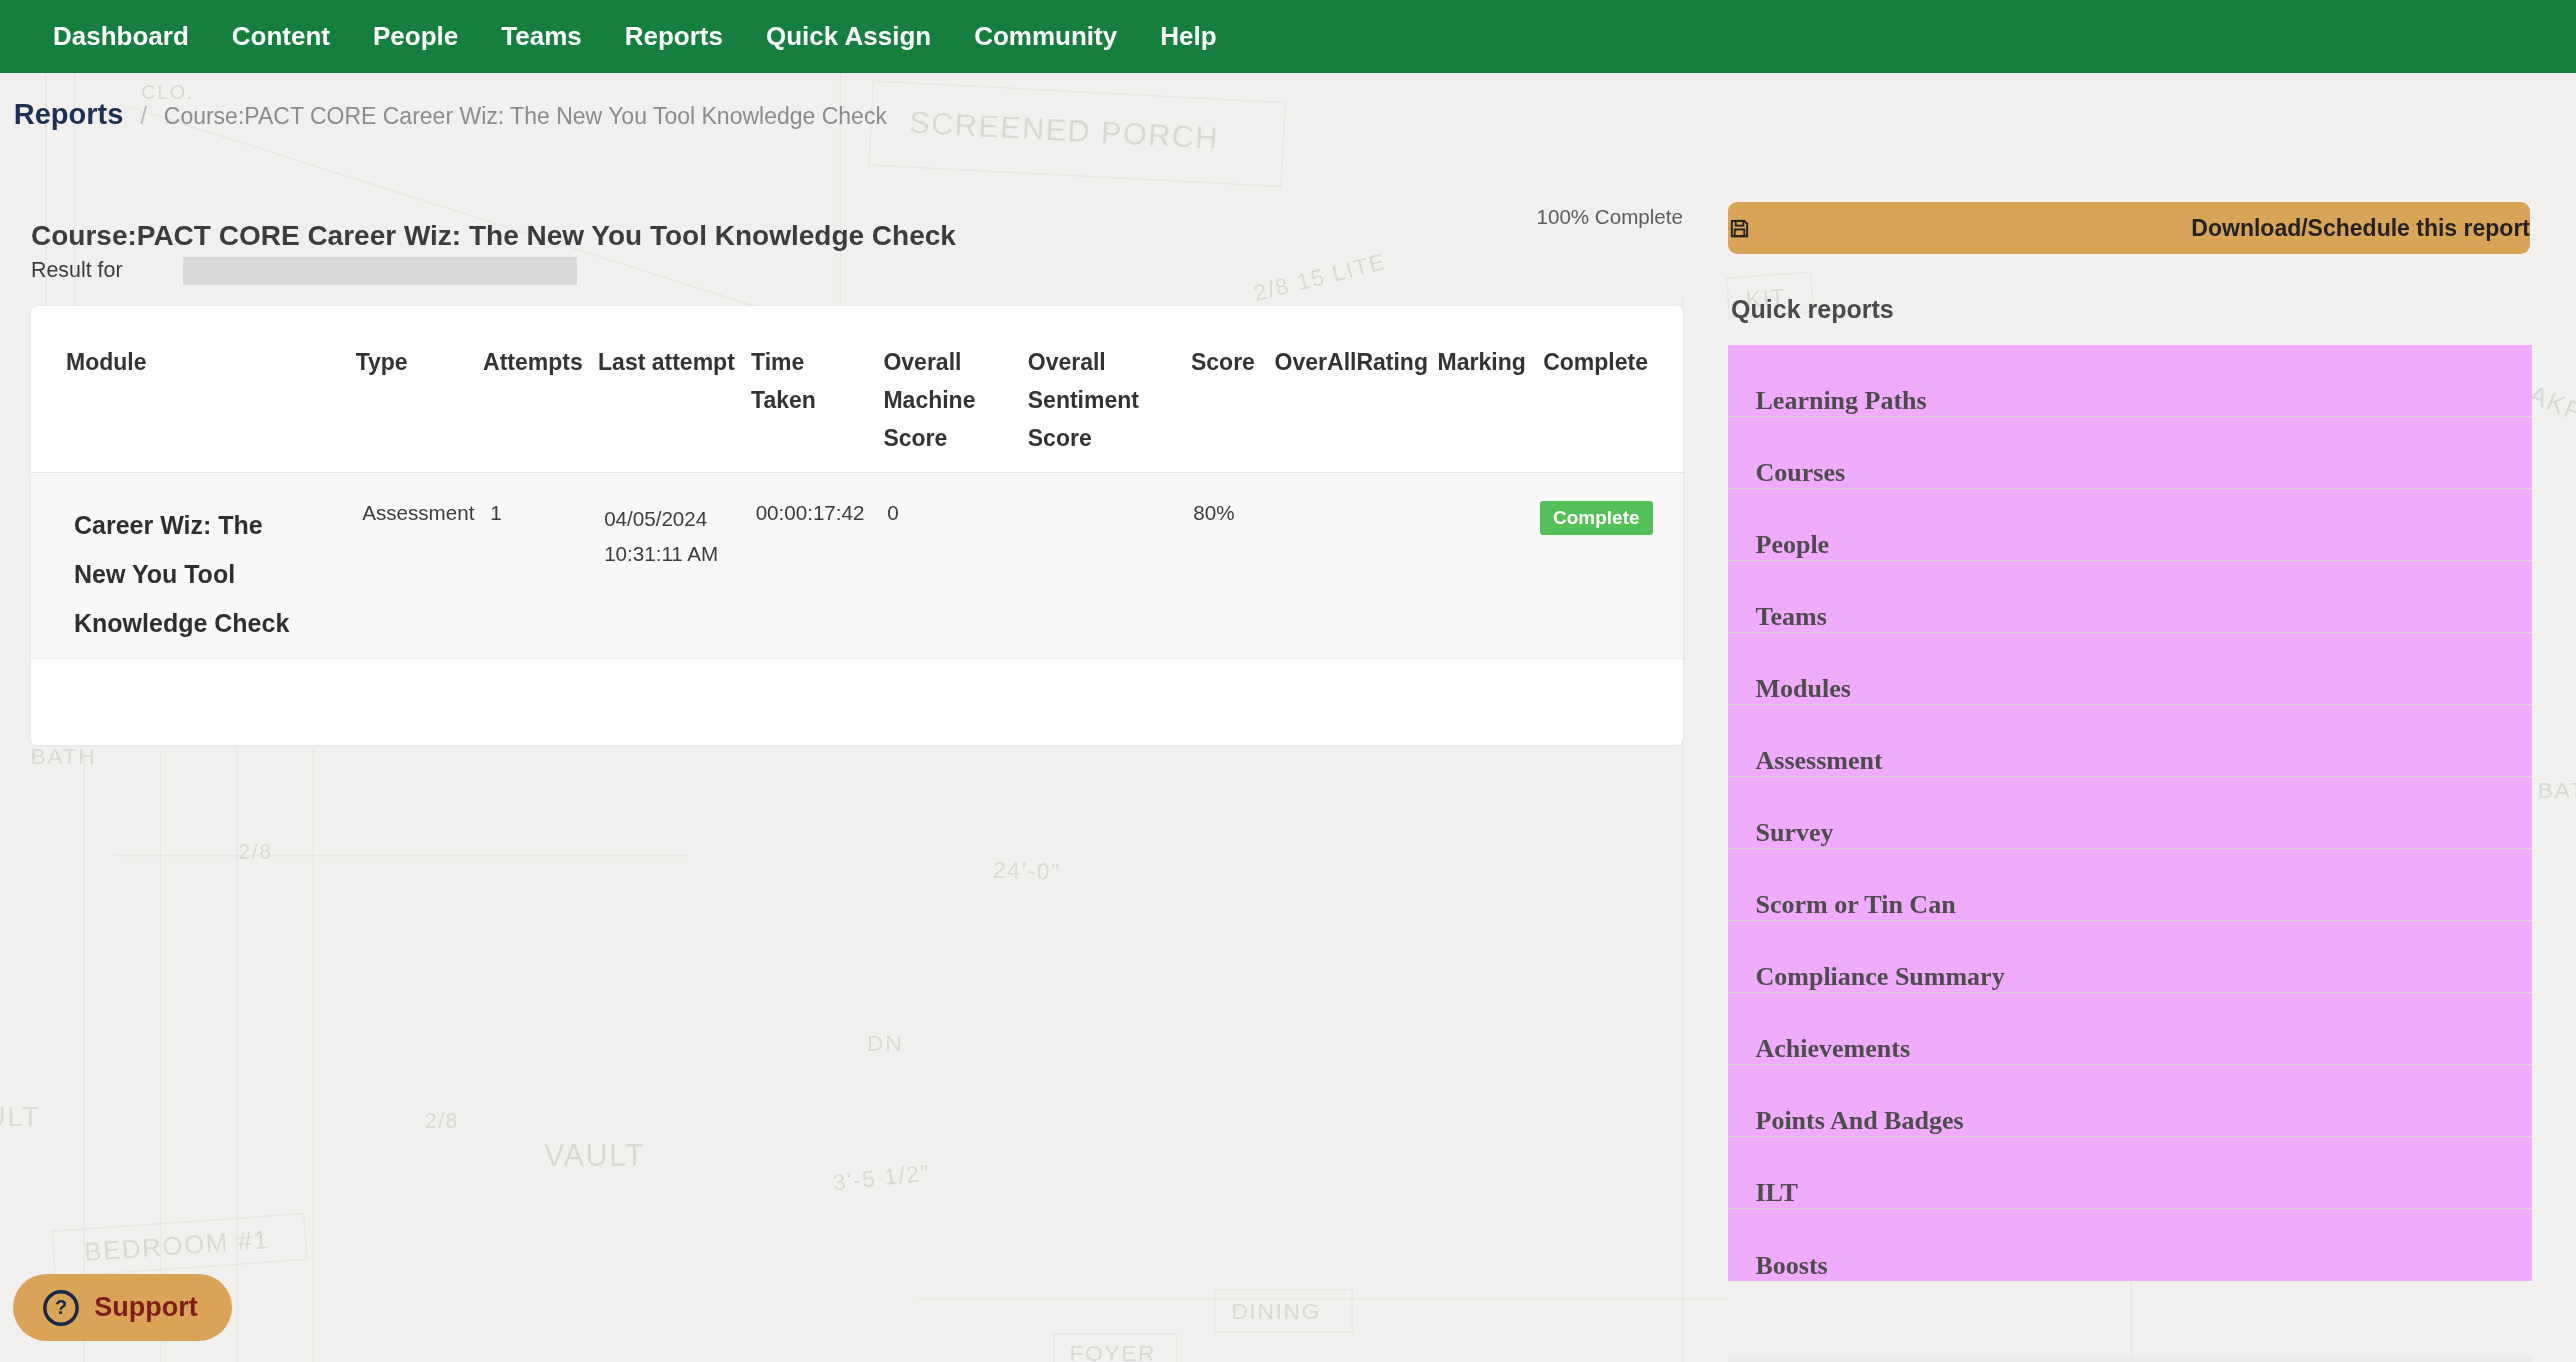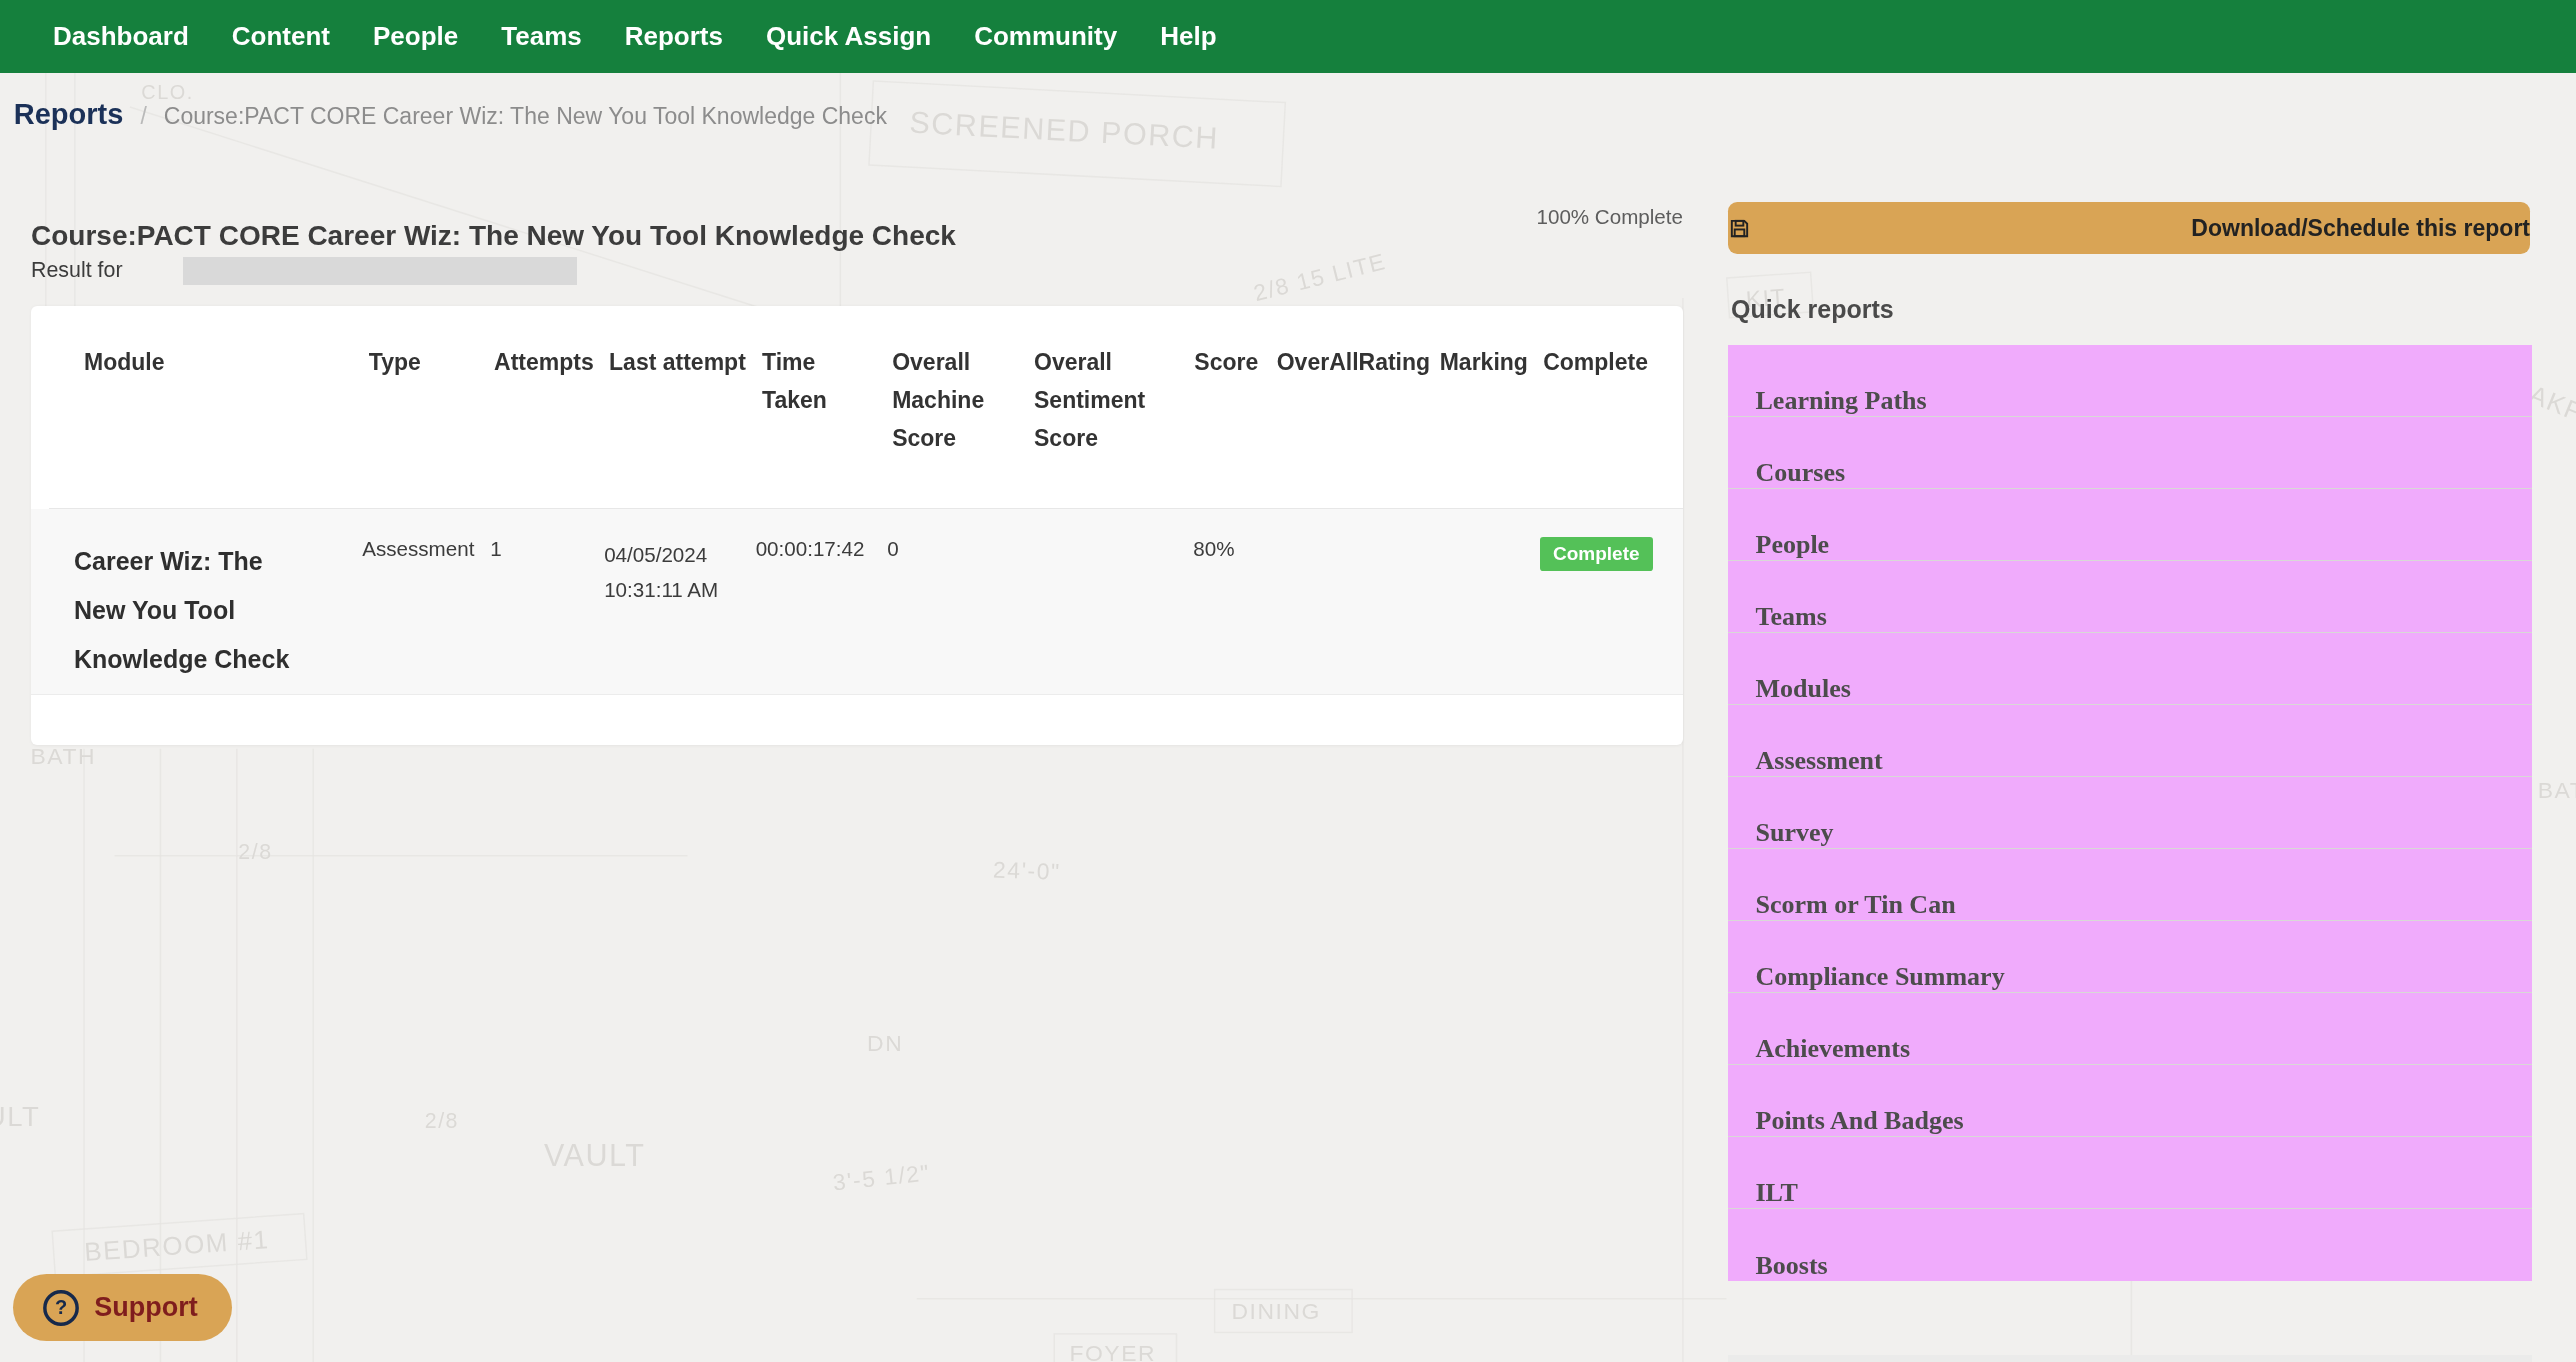--- a/index.html
+++ b/index.html
@@ -60,23 +60,22 @@
   }
 
   
   .card {
     position: absolute; left: 31px; top: 306px; width: 1652px; height: 439px;
     background: #ffffff; border-radius: 6.1px; z-index: 2;
     box-shadow: 0 0.8px 3.1px rgba(0,0,0,.05);
   }
   .thead {
     display: flex; align-items: flex-start;
-    padding: 37px 35px 0 35px; height: 203px;
+    padding: 37px 35px 0 35px; height: 167px;
     border-bottom: 1.5px solid #e7e7e7;
-    margin-left: 18px;
   }
   .th {
     color: #333333; font-size: 23px; font-weight: bold; line-height: 38px;
     white-space: nowrap; padding-right: 18.3px;
   }
   .th.wrap { white-space: normal; }
   .trow {
     display: flex; align-items: flex-start;
     padding: 27.5px 35px 0 35px; height: 186px;
     background: #f8f8f8; border-bottom: 1.5px solid #ececec;

